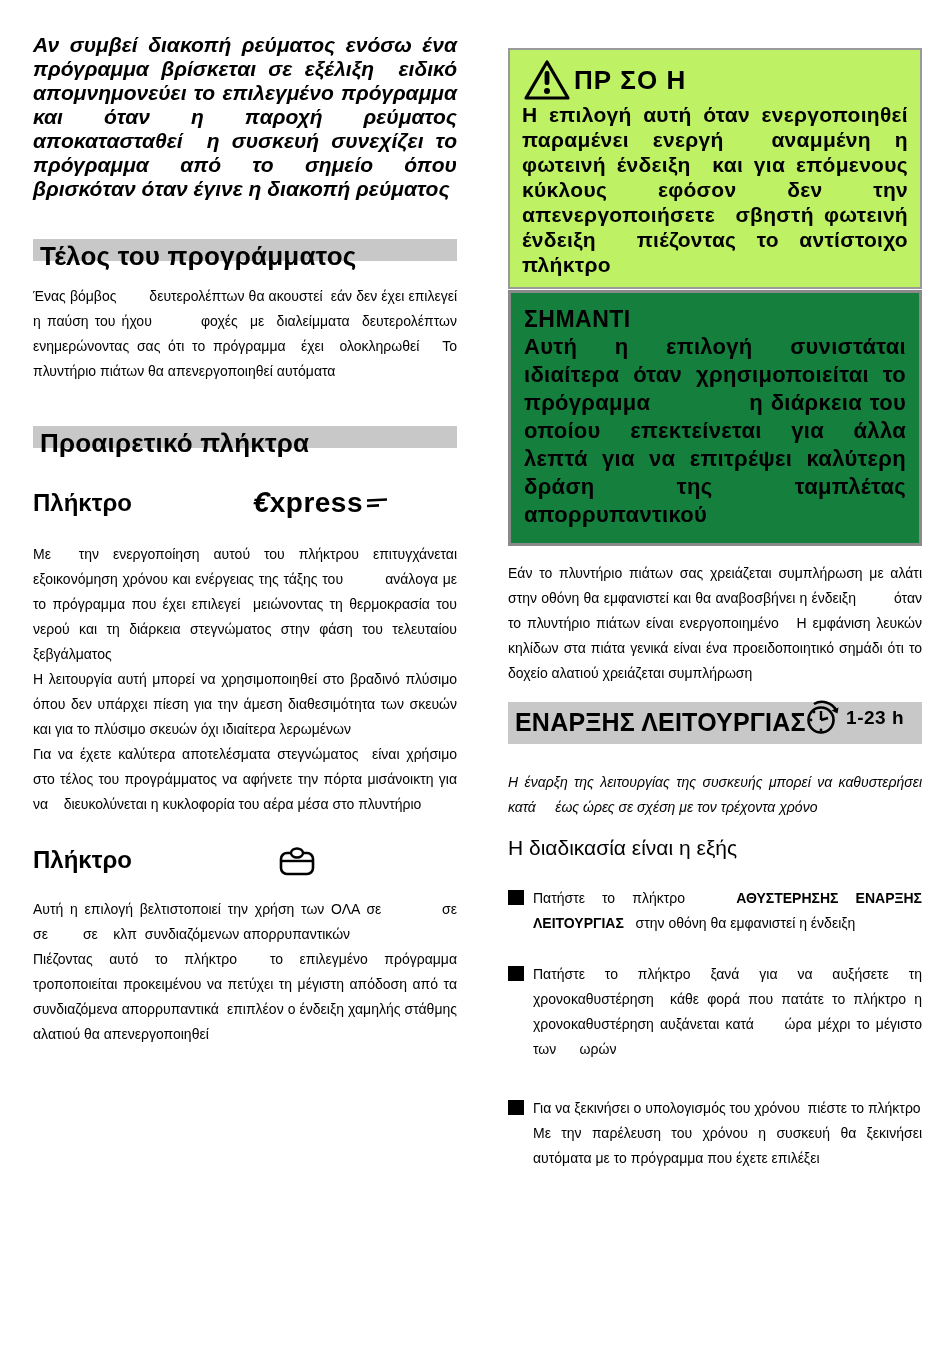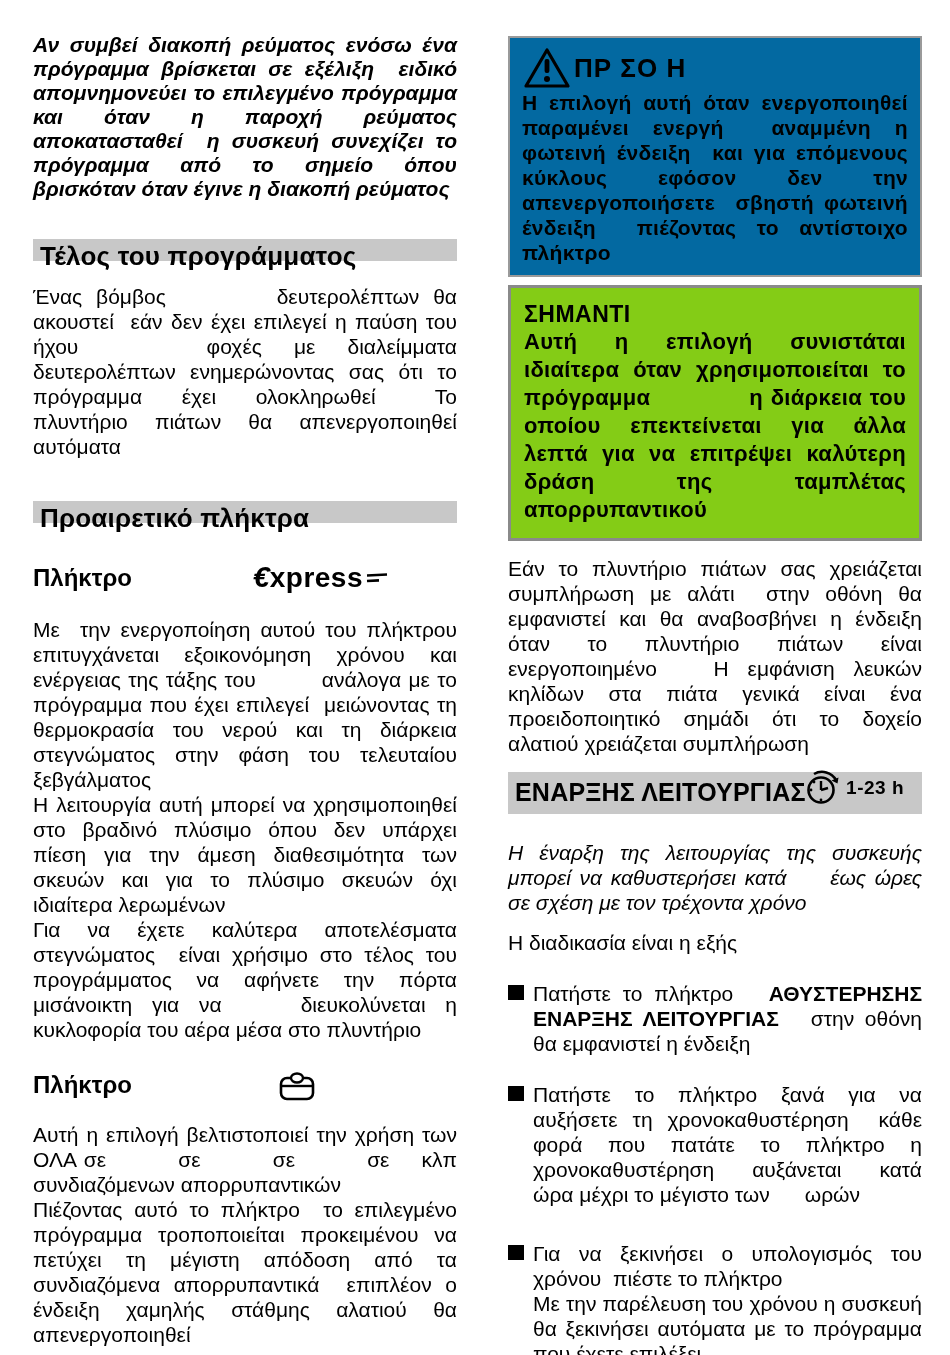--- a/index.html
+++ b/index.html
@@ -11,21 +11,21 @@
     position: relative;
     overflow: hidden;
   }
   .page { position: relative; width: 950px; height: 1355px; }
   .col-left  { position: absolute; left: 33px;  top: 0; width: 424px; }
   .col-right { position: absolute; left: 508px; top: 0; width: 414px; }
 
   .jtext {
     text-align: justify;
     white-space: pre-wrap;
-    font-size: 21px;
+    font-size: 14px;
     line-height: 25px;
   }
   .intro {
     margin-top: 33px;
     font-weight: 700;
     font-style: italic;
     font-size: 21px;
     line-height: 24px;
   }
   .titlebar {
@@ -50,33 +50,33 @@
 
   .express { display: flex; align-items: baseline; margin-left: auto; margin-right: 68px; }
   .express .euro   { font-size: 30px; font-weight: 700; font-style: italic; line-height: 28px; }
   .express .xpress { font-size: 28px; font-weight: 700; letter-spacing: 0.5px; }
   .speedlines { margin-left: 2px; align-self: center; }
 
   .tablet-icon-wrap { margin-left: auto; margin-right: 140px; }
 
   
   .caution-box {
-    margin-top: 36px;
-    background: #0369a1;
+    margin-top: 48px;
+    background: #bef264;
     border: 2px solid #9a9a9a;
     padding: 8px 12px 10px 12px;
   }
   .caution-titlerow { display: flex; align-items: center; height: 44px; }
   .caution-title { font-weight: 700; font-size: 26px; letter-spacing: 1px; margin-left: 2px; }
   .caution-body { font-weight: 700; font-size: 21px; line-height: 25px; letter-spacing: 0.3px; }
 
   .important-box {
-    margin-top: 8px;
+    margin-top: 1px;
     border: 3px solid #8a8a8a;
-    background: #84cc16;
+    background: #15803d;
     padding: 12px 13px 14px 13px;
   }
   .important-title { font-weight: 700; font-size: 23px; line-height: 28px; letter-spacing: 0.5px; }
   .important-body  { font-weight: 700; font-size: 22px; line-height: 28px; letter-spacing: 0.3px; }
 
   .bar-salt { margin-top: 34px; }
   .body-salt { margin-top: 15px; }
 
   .delaybar {
     margin-top: 16px;

